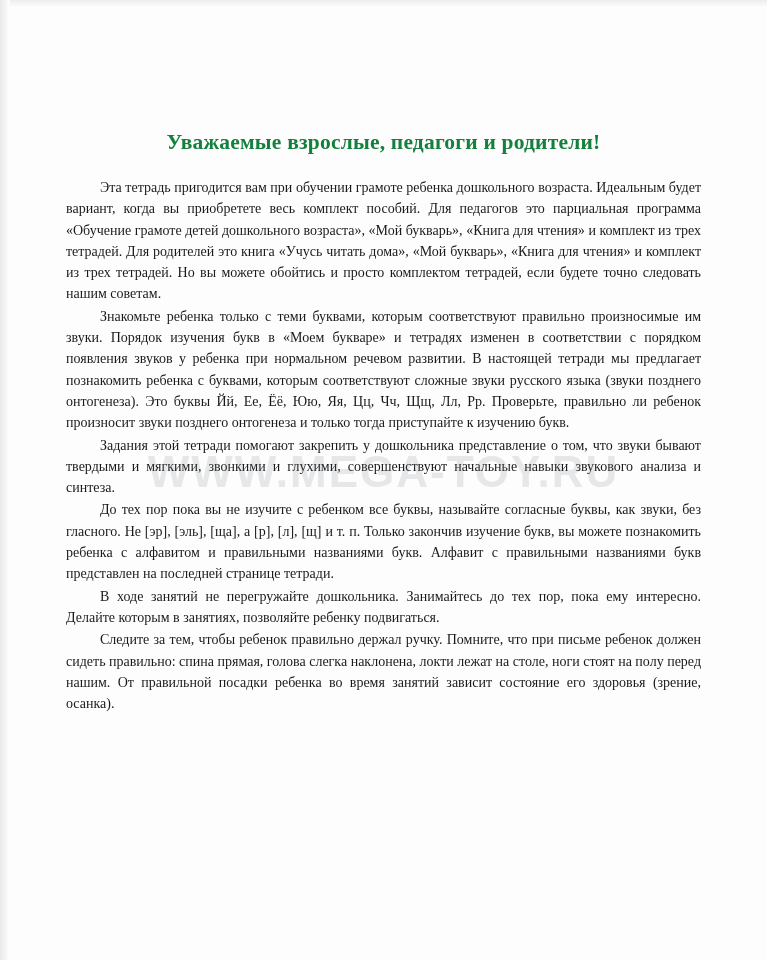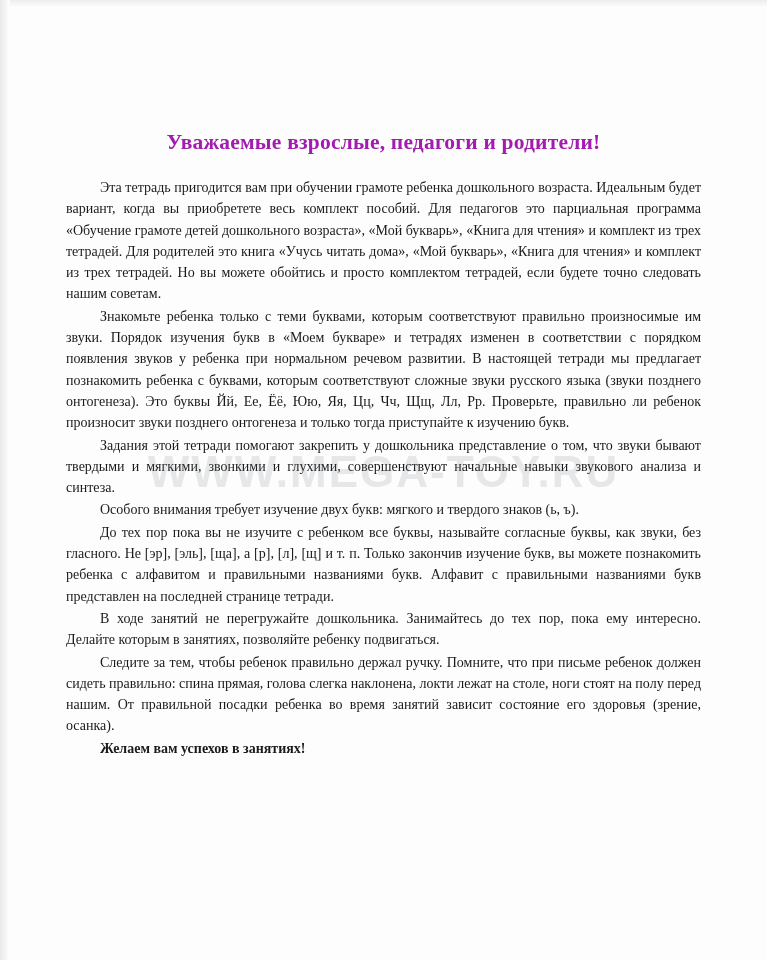--- a/index.html
+++ b/index.html
@@ -24,21 +24,21 @@
     background: #fdfdfd;
   }
   .content {
     position: absolute;
     left: 66px;
     top: 130px;
     width: 635px;
   }
   .doc-title {
     text-align: center;
-    color: #a21caf;
+    color: #15803d;
     font-weight: bold;
     font-size: 21.5px;
     letter-spacing: 0.2px;
     margin: 0 0 22px 0;
     font-family: "Liberation Serif", serif;
   }
   p.para {
     margin: 0 0 1px 0;
     text-align: justify;
     text-justify: inter-word;
@@ -93,24 +93,22 @@
 <div class="page">
   <div class="edge-top"></div>
   <div class="edge-left"></div>
 
   <div class="content">
     <h1 class="doc-title">Уважаемые взрослые, педагоги и родители!</h1>
 
     <p class="para">Эта тетрадь пригодится вам при обучении грамоте ребенка дошкольного возраста. Идеальным будет вариант, когда вы приобретете весь комплект пособий. Для педагогов это парциальная программа «Обучение грамоте детей дошкольного возраста», «Мой букварь», «Книга для чтения» и комплект из трех тетрадей. Для родителей это книга «Учусь читать дома», «Мой букварь», «Книга для чтения» и комплект из трех тетрадей. Но вы можете обойтись и просто комплектом тетрадей, если будете точно следовать нашим советам.</p>
     <p class="para">Знакомьте ребенка только с теми буквами, которым соответствуют правильно произносимые им звуки. Порядок изучения букв в «Моем букваре» и тетрадях изменен в соответствии с порядком появления звуков у ребенка при нормальном речевом развитии. В настоящей тетради мы предлагает познакомить ребенка с буквами, которым соответствуют сложные звуки русского языка (звуки позднего онтогенеза). Это буквы Йй, Ее, Ёё, Юю, Яя, Цц, Чч, Щщ, Лл, Рр. Проверьте, правильно ли ребенок произносит звуки позднего онтогенеза и только тогда приступайте к изучению букв.</p>
     <p class="para">Задания этой тетради помогают закрепить у дошкольника представление о том, что звуки бывают твердыми и мягкими, звонкими и глухими, совершенствуют начальные навыки звукового анализа и синтеза.</p>
-    <p class="para">Особого внимания требует изучение двух букв: мягкого и твердого знаков (ь, ъ).</p>
     <p class="para">До тех пор пока вы не изучите с ребенком все буквы, называйте согласные буквы, как звуки, без гласного. Не [эр], [эль], [ща], а [р], [л], [щ] и т. п. Только закончив изучение букв, вы можете познакомить ребенка с алфавитом и правильными названиями букв. Алфавит с правильными названиями букв представлен на последней странице тетради.</p>
     <p class="para">В ходе занятий не перегружайте дошкольника. Занимайтесь до тех пор, пока ему интересно. Делайте которым в занятиях, позволяйте ребенку подвигаться.</p>
     <p class="para">Следите за тем, чтобы ребенок правильно держал ручку. Помните, что при письме ребенок должен сидеть правильно: спина прямая, голова слегка наклонена, локти лежат на столе, ноги стоят на полу перед нашим. От правильной посадки ребенка во время занятий зависит состояние его здоровья (зрение, осанка).</p>
 
-    <p class="para closing">Желаем вам успехов в занятиях!</p>
   </div>
 
   <div class="watermark">
     <span>WWW.MEGA-TOY.RU</span>
   </div>
 </div>
 
 </body></html>

